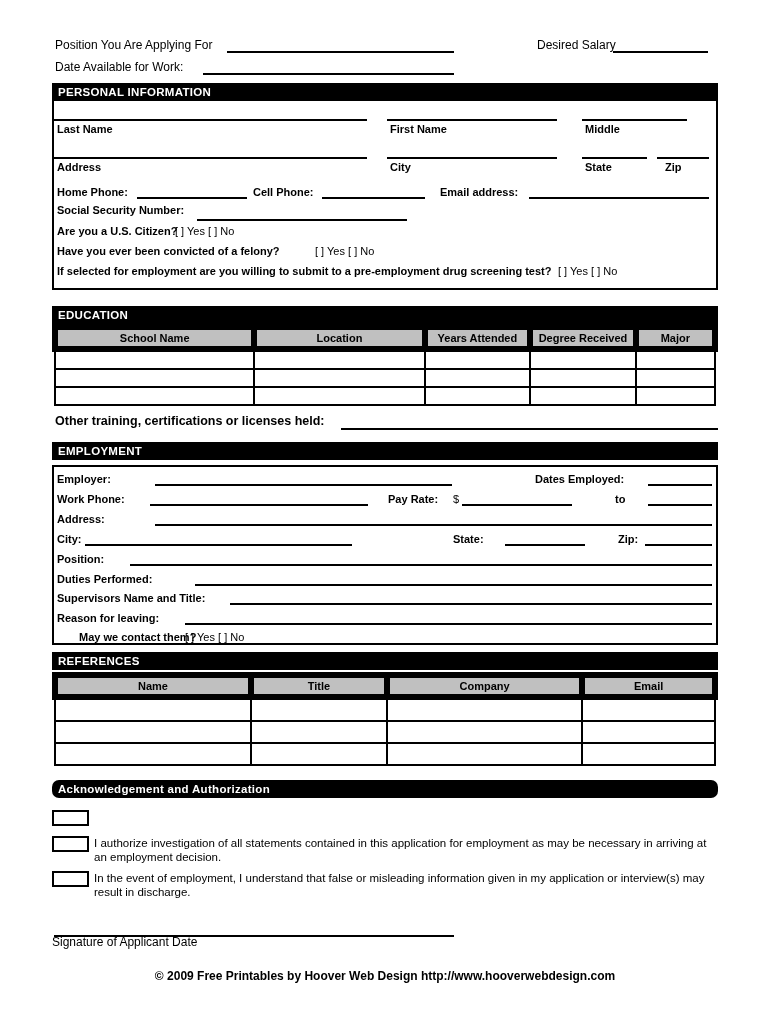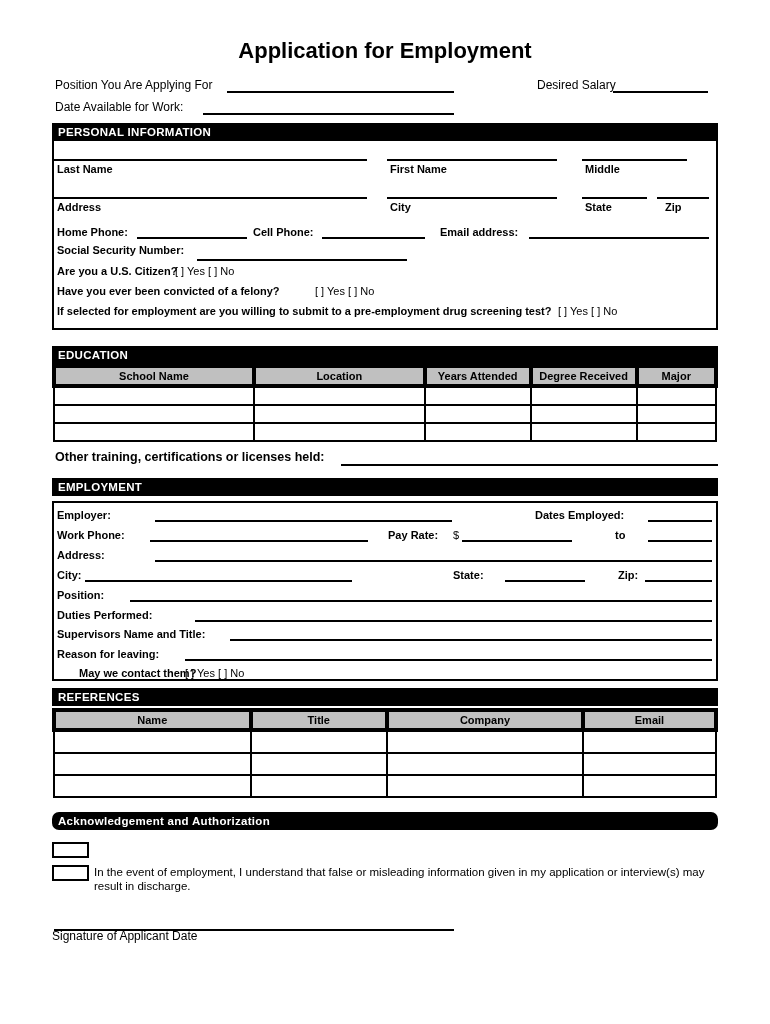--- a/index.html
+++ b/index.html
@@ -18,21 +18,21 @@
   .bar {
     background:#000; color:#fff; font-weight:bold; font-size:11.5px;
     height:18px; line-height:18px; padding-left:6px; letter-spacing:0.3px;
   }
 
   .pbox { position:relative; height:187px; border:2px solid #000; border-top:none; }
   .lb { position:absolute; font-weight:bold; font-size:11px; white-space:nowrap; }
   .rg { font-weight:normal; }
 
   .tbl { width:100%; border-collapse:collapse; table-layout:fixed; }
-  .tbl th { background:#c0c0c0; border:4px solid #000000; font-size:11px; font-weight:bold; height:14px; padding:1px 2px; }
+  .tbl th { background:#c0c0c0; border:6px solid #000000; font-size:11px; font-weight:bold; height:14px; padding:1px 2px; }
   .tbl td { border:2px solid #000; padding:0 2px; }
   .edu td { height:16px; }
   .ref td { height:20px; }
 
   .otrow { position:relative; height:18px; margin-top:8px; font-size:12.5px; }
   .otrow .olb { position:absolute; left:3px; font-weight:bold; white-space:nowrap; }
 
   .ebox { position:relative; height:176px; border:2px solid #000; margin-top:5px; font-size:11px; }
 
   .ackitem { display:flex; align-items:flex-start; font-size:11.5px; line-height:14px; }
@@ -44,21 +44,20 @@
 
   .m4 { margin-top:16px; } .m10 { margin-top:10px; }
   .m7 { margin-top:7px; } .m12 { margin-top:12px; } .m14 { margin-top:14px;border-radius:7px; }
   .m2 { margin-top:2px; } .m6 { margin-top:6px; }
 </style>
 </head>
 <body>
 
 <div class="sheet">
 
-  <h1 class="title">Application for Employment</h1>
 
   <div class="trow">
     <span class="tlb" style="left:3px;">Position You Are Applying For</span>
     <span class="ln" style="left:175px; width:227px; top:13px;"></span>
     <span class="tlb" style="left:485px;">Desired Salary</span>
     <span class="ln" style="left:561px; width:95px; top:13px;"></span>
   </div>
 
   <div class="trow">
     <span class="tlb" style="left:3px;">Date Available for Work:</span>
@@ -233,26 +232,31 @@
         </tr>
     </tbody>
   </table>
 
   <div class="bar m14">Acknowledgement and Authorization</div>
 
   <div class="ackitem m12">
     <span class="ackbox"></span>
   </div>
 
+  <div class="ackitem m10">
+    <span class="ackbox"></span>
+    <span class="acktext">I authorize investigation of all statements contained in this application for employment as may be necessary in arriving at an employment decision.</span>
+  </div>
 
   <div class="ackitem m7">
     <span class="ackbox"></span>
     <span class="acktext">In the event of employment, I understand that false or misleading information given in my application or interview(s) may result in discharge.</span>
   </div>
 
   <div class="sigarea">
     <span class="ln" style="left:2px; width:400px; top:0px;"></span>
     <span class="tlb" style="left:4px; top:4px;">Signature of  Applicant</span>
     <span class="tlb" style="left:318px; top:4px;">Date</span>
   </div>
 
+  <div class="copyright">© 2009 Free Printables by Hoover Web Design http://www.hooverwebdesign.com</div>
 
 </div>
 
 </body></html>

